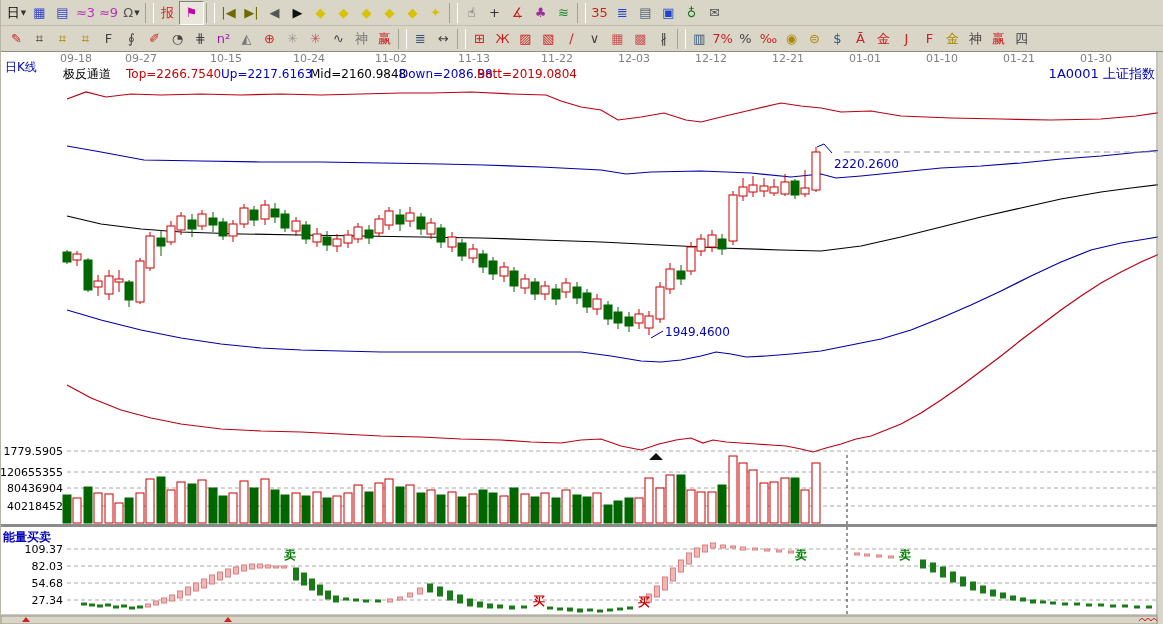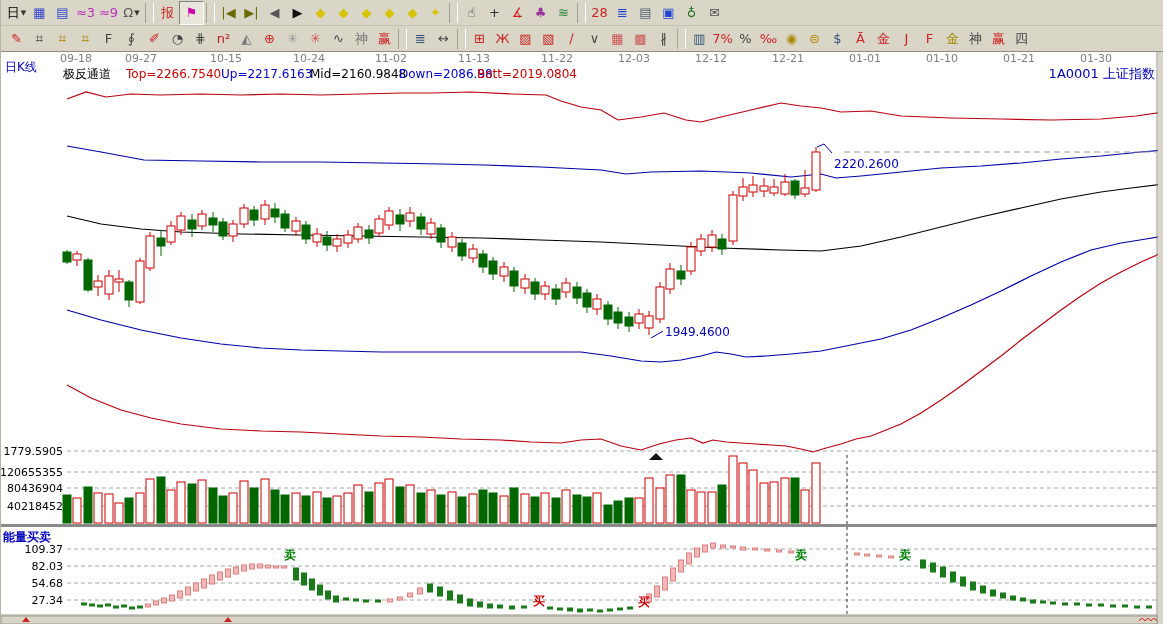--- a/index.html
+++ b/index.html
@@ -89,21 +89,21 @@
         <span style="color: rgb(204, 34, 34);">∡</span>
       </span>
       <span class="tbtn" title="festival-icon">
         <span style="color: rgb(153, 51, 153);">♣</span>
       </span>
       <span class="tbtn" title="wave-brain-icon">
         <span style="color: rgb(34, 136, 51);">≋</span>
       </span>
       <span class="tsep"></span>
       <span class="tbtn" title="calendar-21-icon">
-        <span style="color: rgb(204, 34, 34);">28</span>
+        <span style="color: rgb(204, 34, 34);">35</span>
       </span>
       <span class="tbtn" title="calculator-icon">
         <span style="color: rgb(34, 68, 204);">≣</span>
       </span>
       <span class="tbtn" title="notepad-icon">
         <span style="color: rgb(85, 102, 119);">▤</span>
       </span>
       <span class="tbtn" title="save-floppy-icon">
         <span style="color: rgb(34, 68, 204);">▣</span>
       </span>
@@ -136,21 +136,21 @@
       <span class="tbtn" title="brush-red-icon">
         <span style="color: rgb(204, 34, 34);">✐</span>
       </span>
       <span class="tbtn" title="clock-icon">
         <span style="color: rgb(68, 68, 68);">◔</span>
       </span>
       <span class="tbtn" title="ruler-ticks-icon">
         <span style="color: rgb(68, 68, 68);">⋕</span>
       </span>
       <span class="tbtn" title="n-squared-icon">
-        <span style="color: #b91c1c;">n²</span>
+        <span style="color: #a21caf;">n²</span>
       </span>
       <span class="tbtn" title="angle-a-icon">
         <span style="color: rgb(119, 119, 119);">◭</span>
       </span>
       <span class="tbtn" title="target-red-icon">
         <span style="color: rgb(204, 34, 34);">⊕</span>
       </span>
       <span class="tbtn" title="wheel-gray-icon">
         <span style="color: rgb(153, 153, 153);">✳</span>
       </span>

